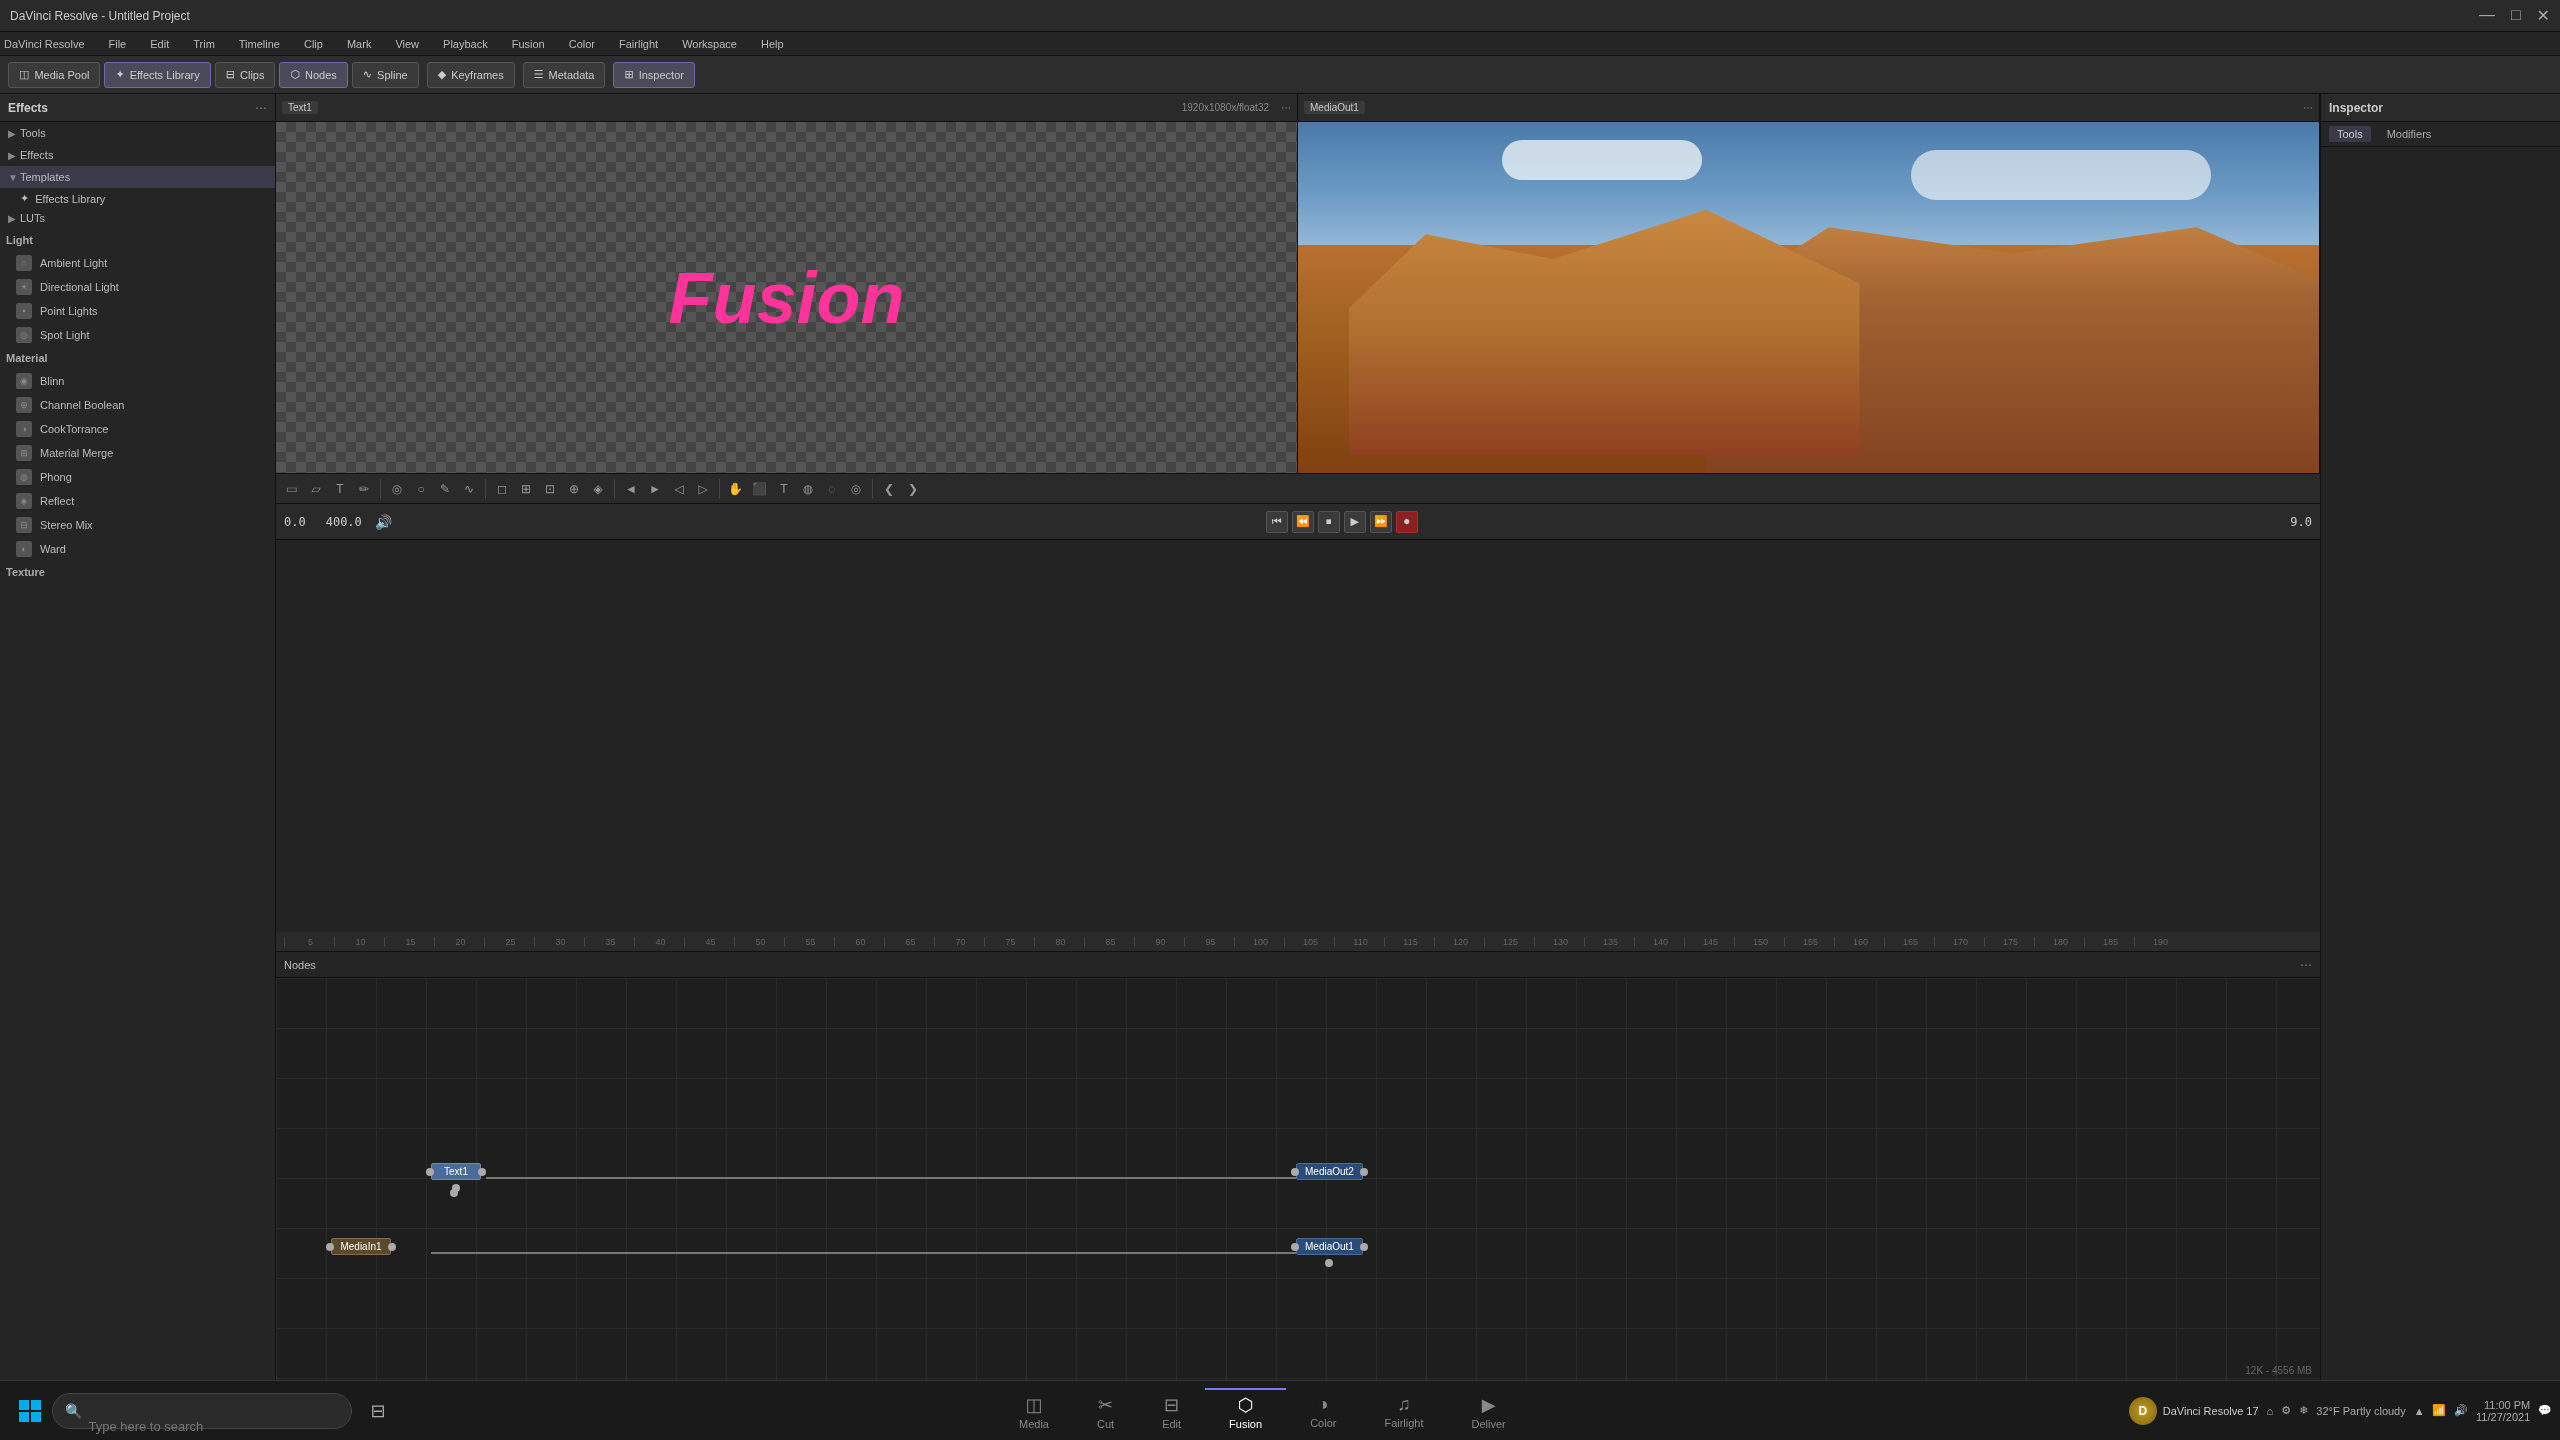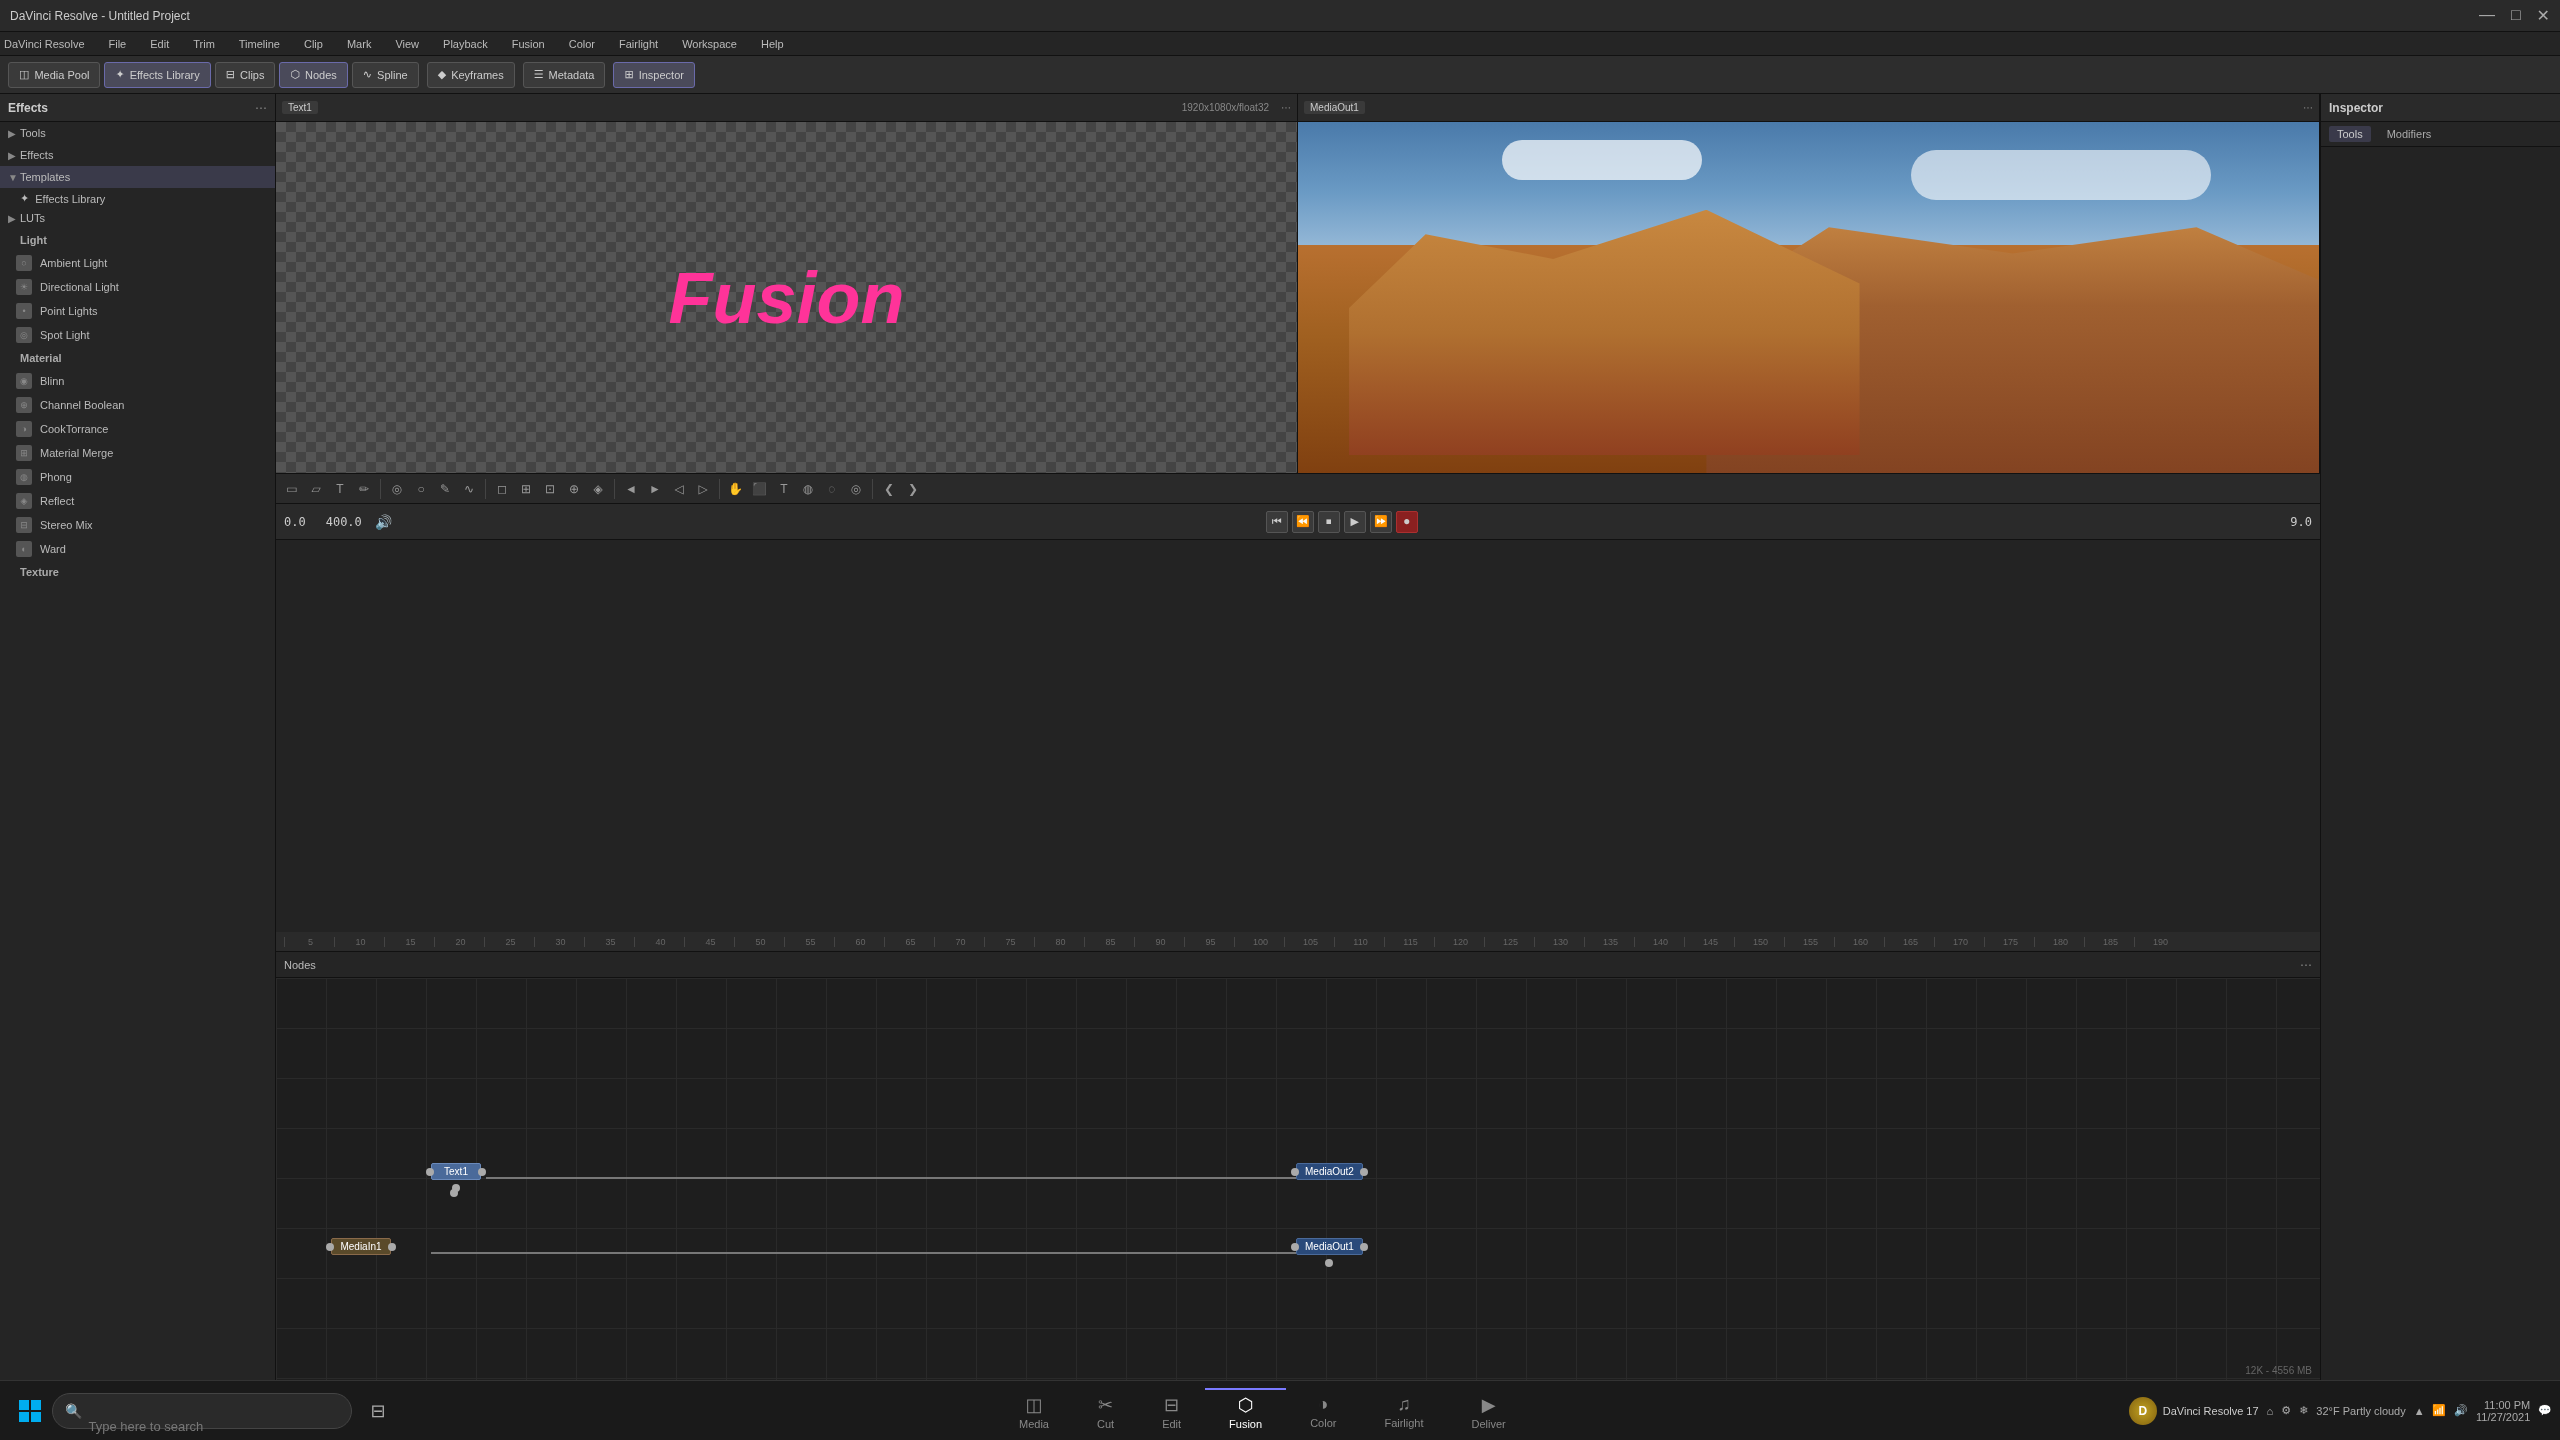--- a/index.html
+++ b/index.html
@@ -135,21 +135,21 @@
       width: 12px;
       font-size: 10px;
       color: #888;
     }
     .tree-label { flex: 1; }
 
     
     .section-header {
       display: flex;
       align-items: center;
-      padding: 2px 20px;
+      padding: 2px 6px;
       height: 22px;
       cursor: pointer;
       font-size: 11px;
       font-weight: bold;
       color: #aaa;
     }
 
     
     .effects-item {
       display: flex;

